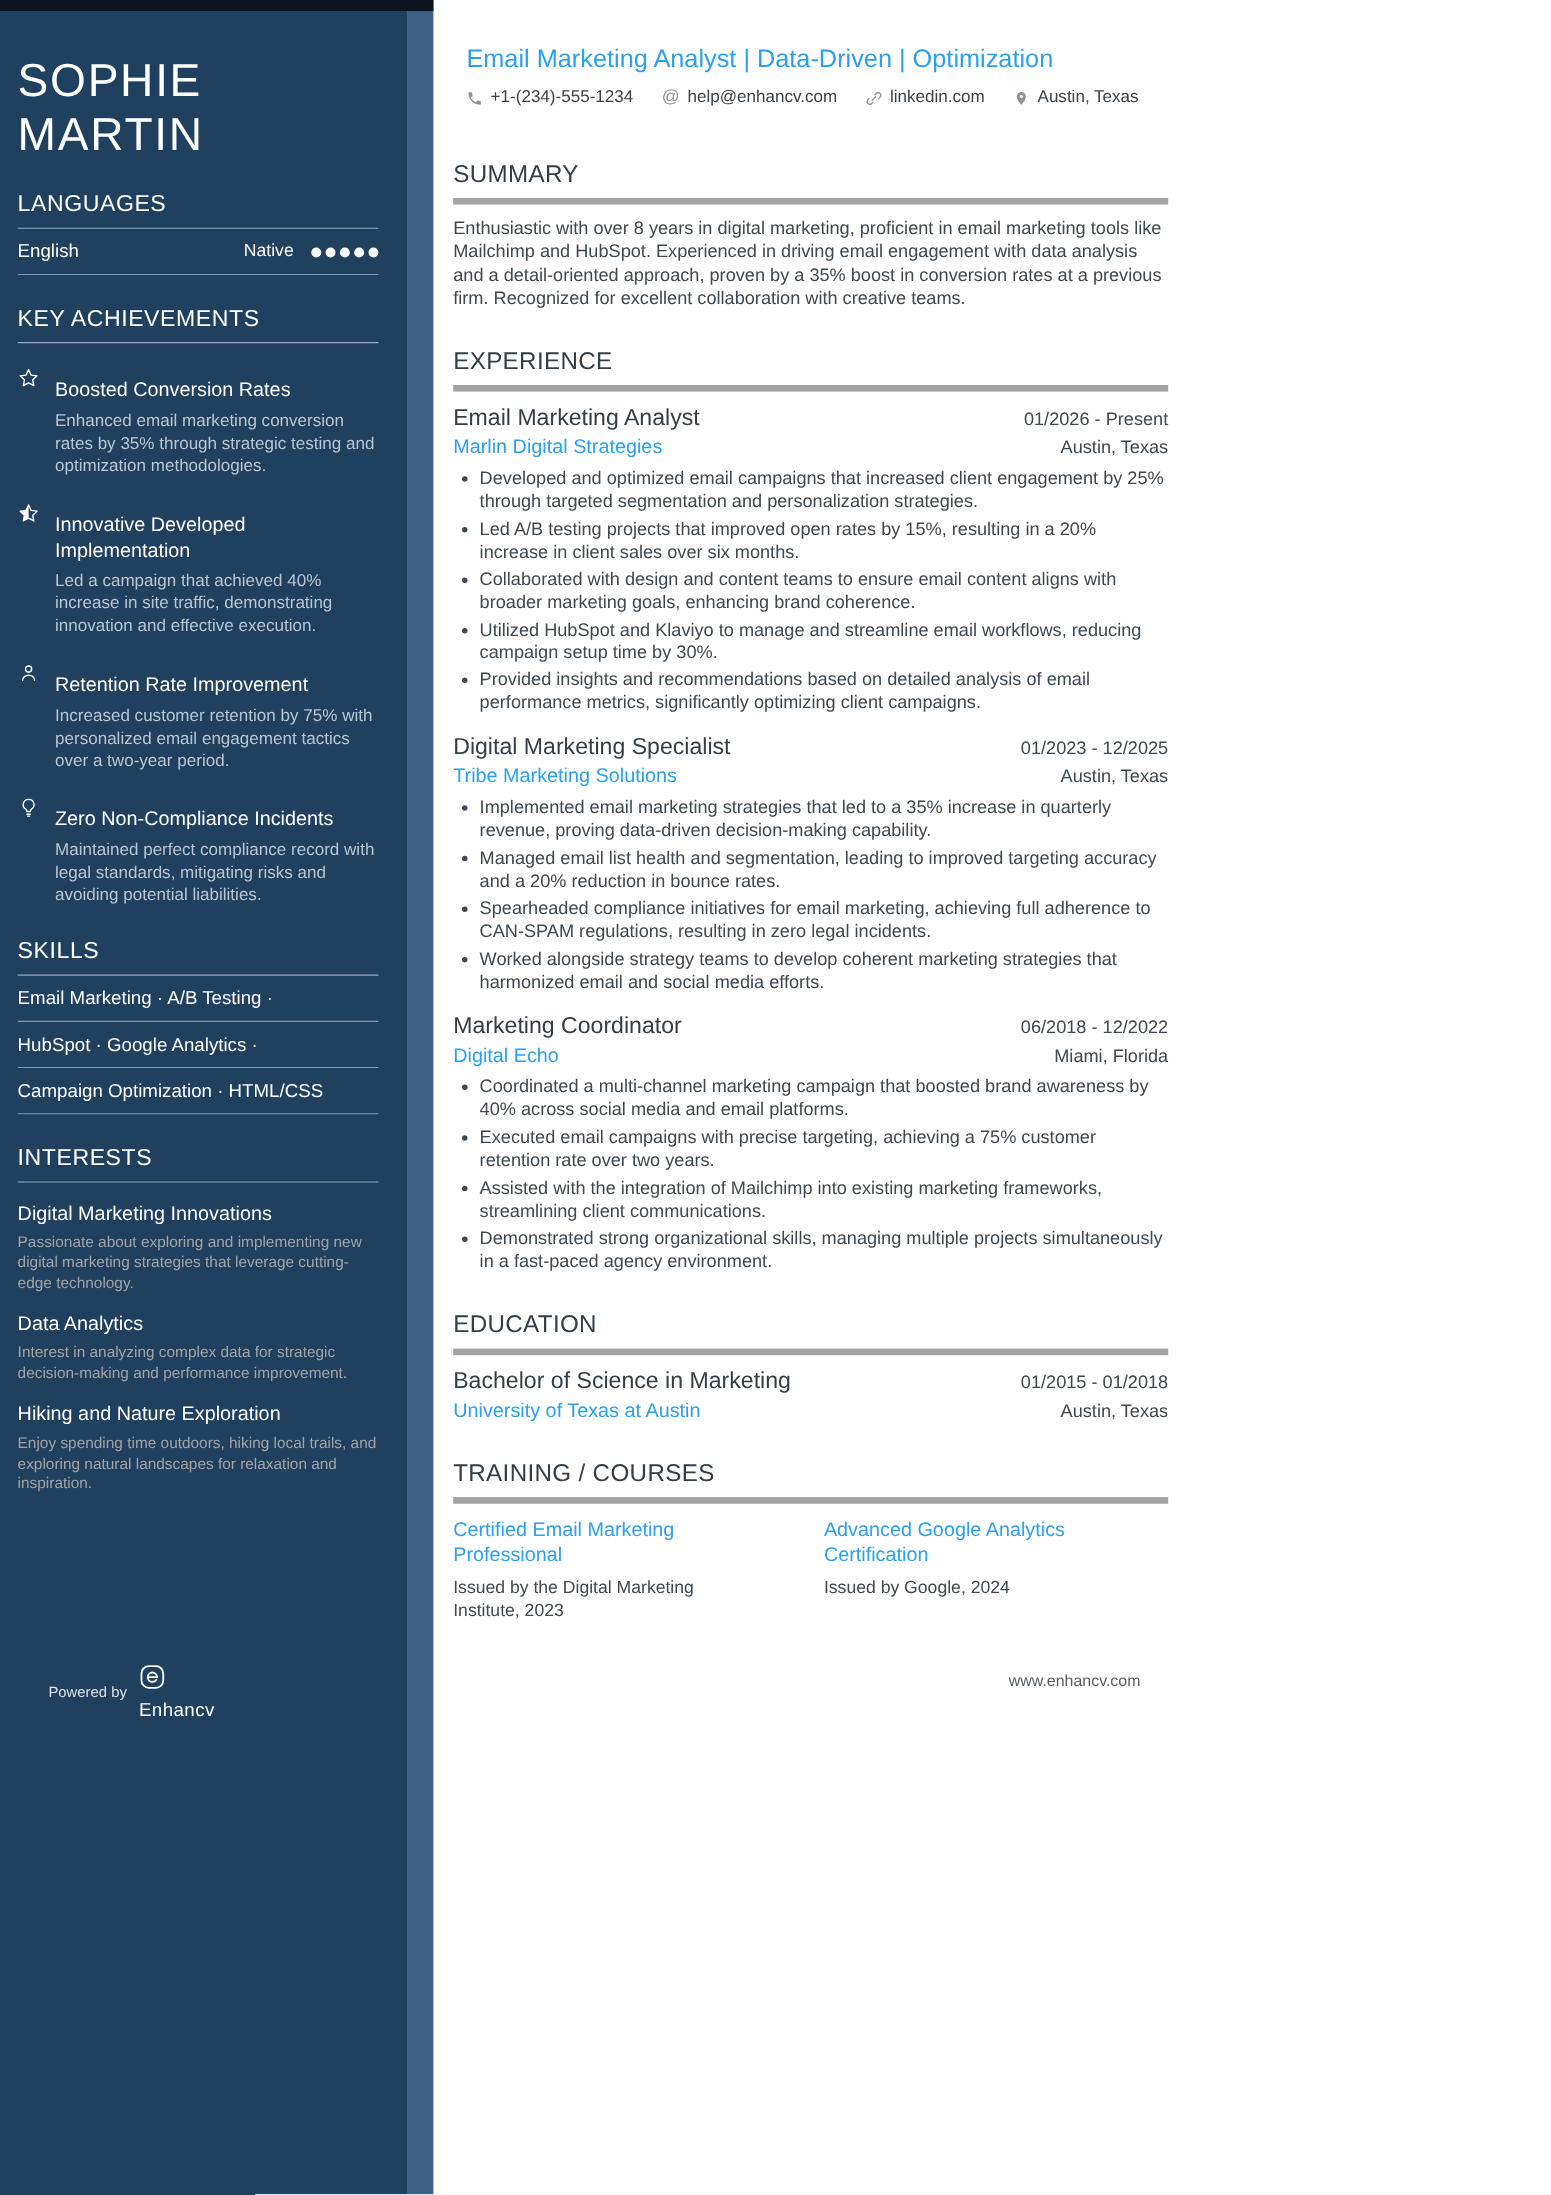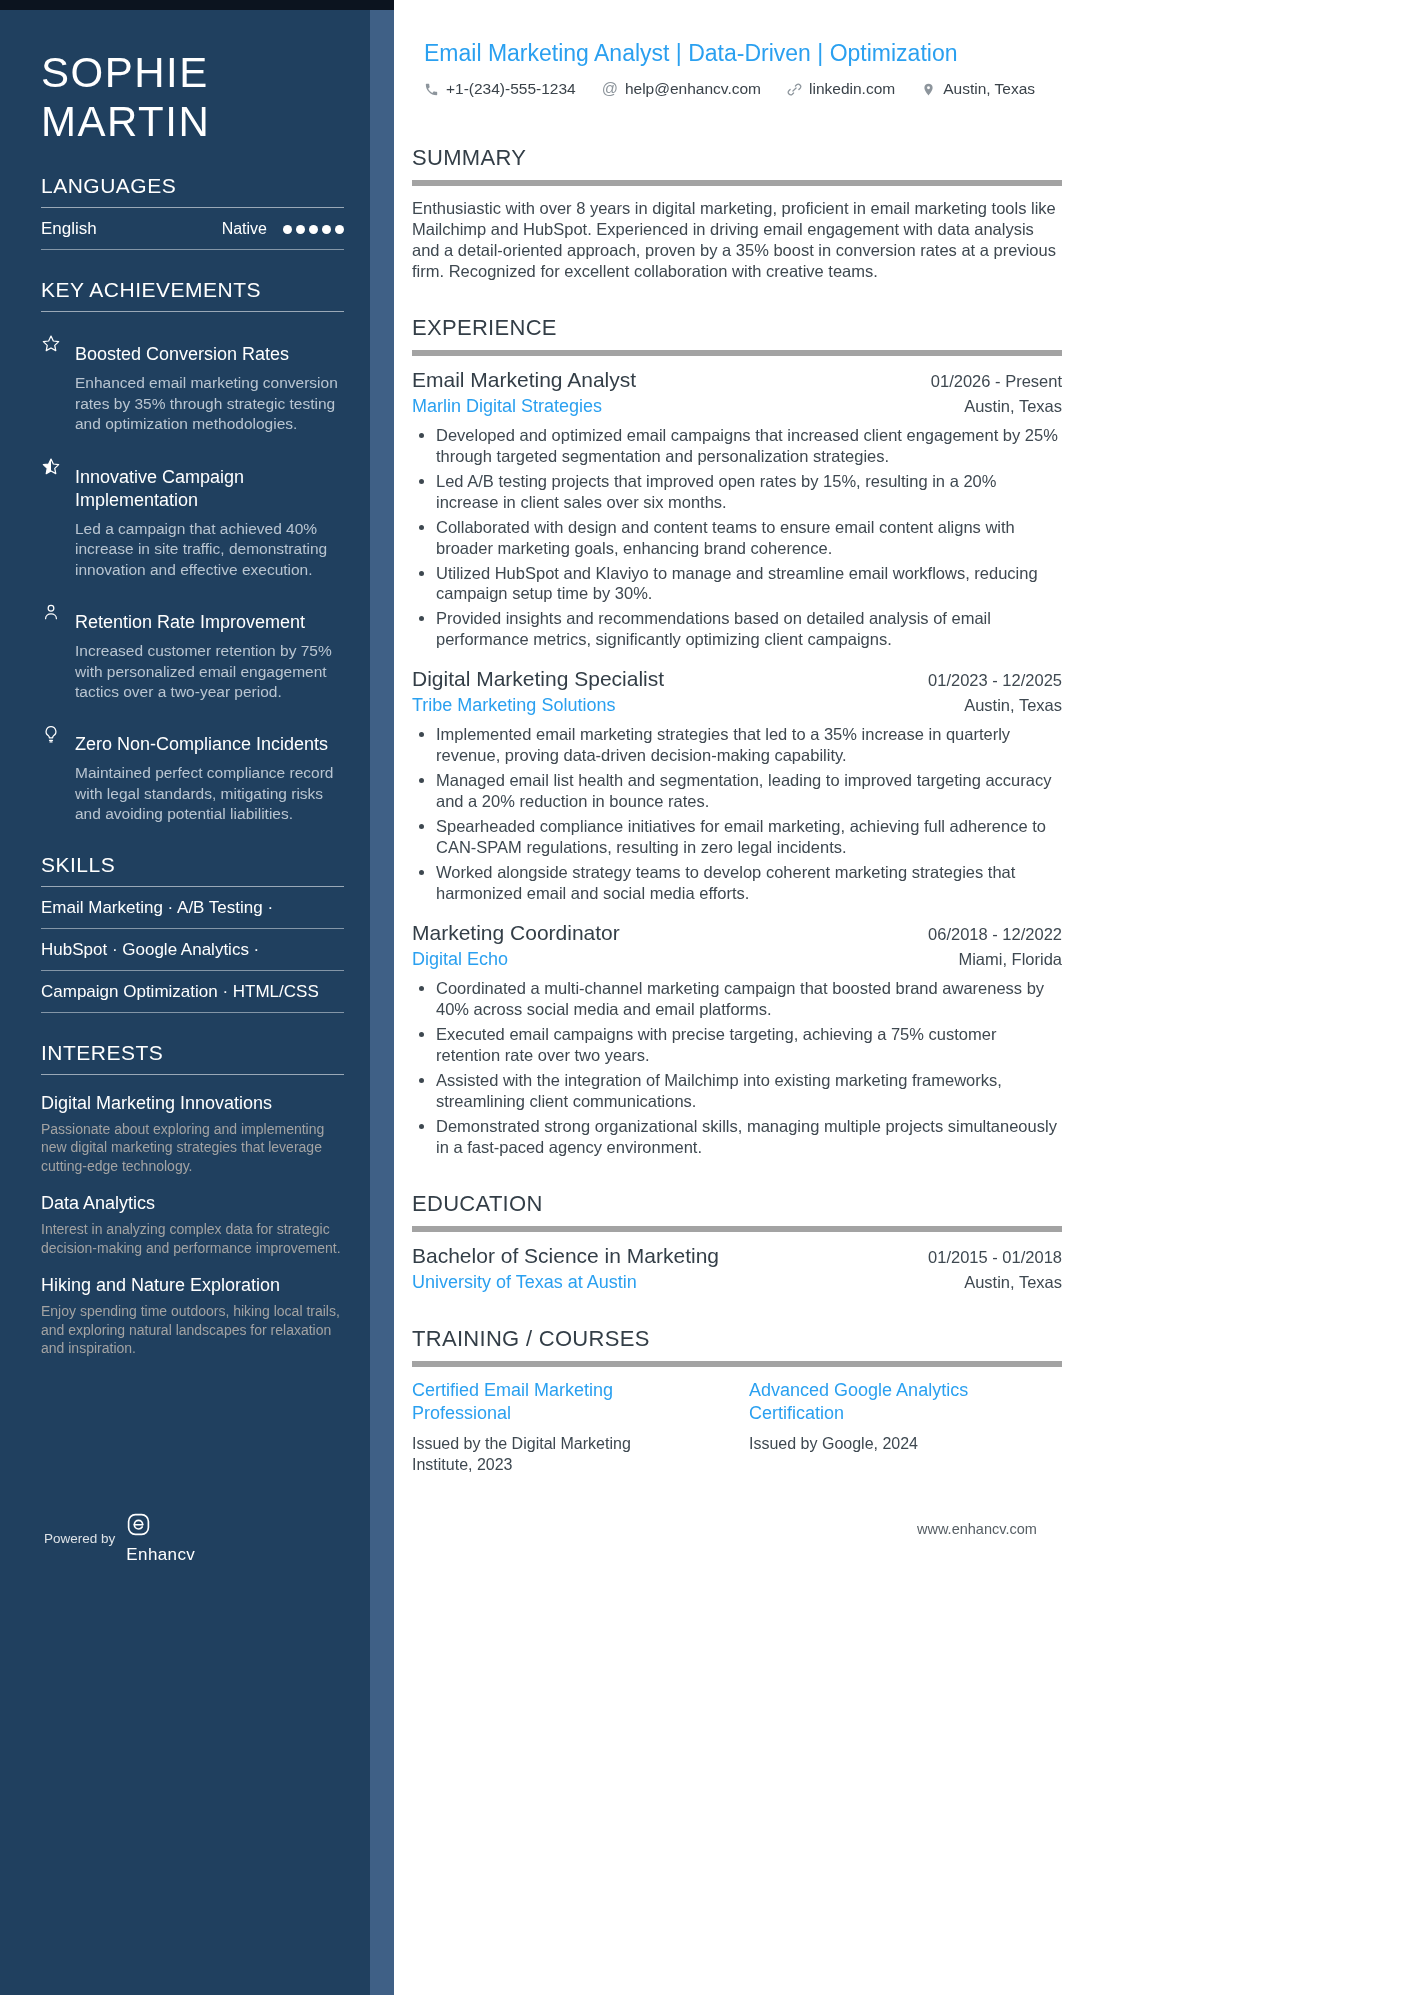--- a/index.html
+++ b/index.html
@@ -15,21 +15,21 @@
   }
   .topbar {
     position: absolute; top: 0; left: 0;
     width: 394px; height: 10px;
     background: #0c141f; z-index: 3;
   }
   
   .sidebar {
     flex: 0 0 370px; width: 370px;
     background: #20405f; color: #ffffff;
-    padding: 48px 26px 80px 41px;
+    padding: 48px 26px 80px 16px;
   }
   .stripe { flex: 0 0 24px; width: 24px; background: #3f6086; }
   .name { margin: 0 0 26px; font-size: 42px; font-weight: 400; letter-spacing: 1.5px; line-height: 1.17; }
   .name span { display: block; }
   .side-section { margin-top: 28px; }
   .side-title {
     font-size: 21px; font-weight: 400; letter-spacing: .5px;
     margin: 0; padding-bottom: 9px;
     border-bottom: 1px solid rgba(255,255,255,.55);
   }
@@ -144,21 +144,21 @@
       </div>
 
       <div class="ach-item">
         <span class="ach-icon">
           <svg viewBox="0 0 24 24">
               <path d="M12 2.5l2.8 5.9 6.4.8-4.7 4.4 1.2 6.3L12 16.8l-5.7 3.1 1.2-6.3-4.7-4.4 6.4-.8z"></path>
               <path d="M12 2.5v14.3l-5.7 3.1 1.2-6.3-4.7-4.4 6.4-.8z" fill="#ffffff" stroke="none"></path>
             </svg>
         </span>
         <div class="ach-body">
-          <p class="ach-title">Innovative Campaign Implementation</p>
+          <p class="ach-title">Innovative Developed Implementation</p>
           <p class="ach-text">Led a campaign that achieved 40% increase in site traffic, demonstrating innovation and effective execution.</p>
         </div>
       </div>
 
       <div class="ach-item">
         <span class="ach-icon">
           <svg viewBox="0 0 24 24">
               <circle cx="12" cy="7.5" r="3.4"></circle>
               <path d="M5.5 20c0-3.6 2.9-5.8 6.5-5.8s6.5 2.2 6.5 5.8"></path>
             </svg>

